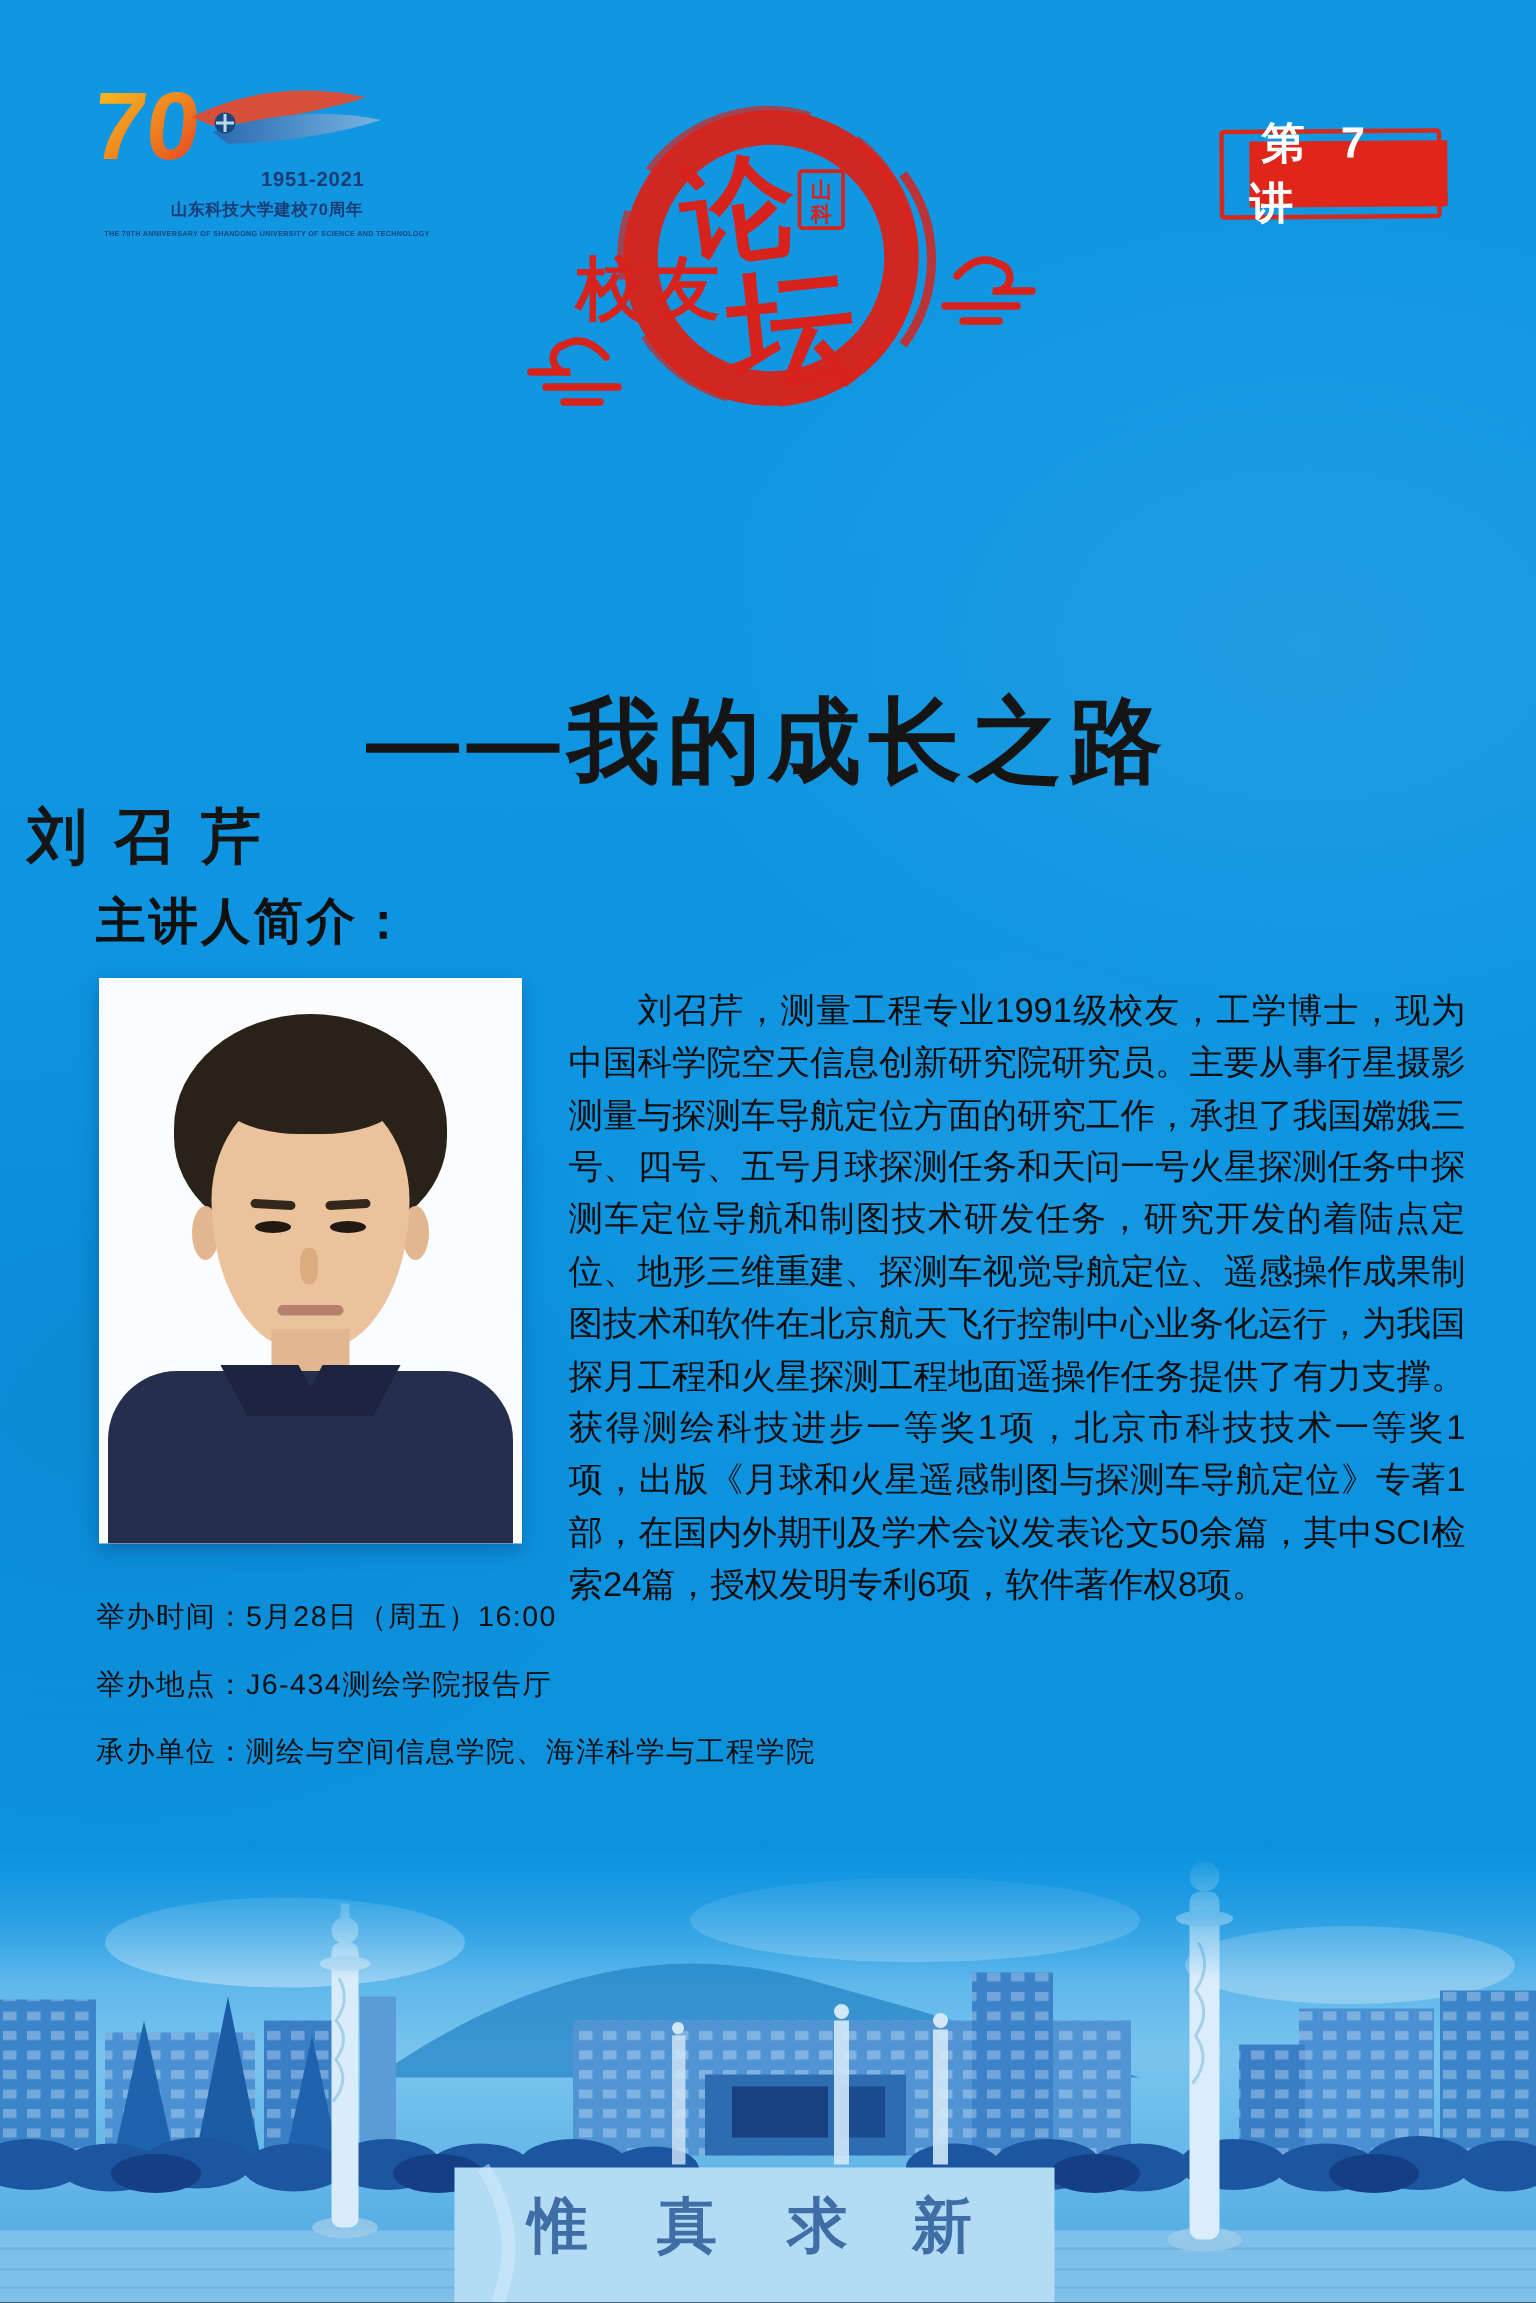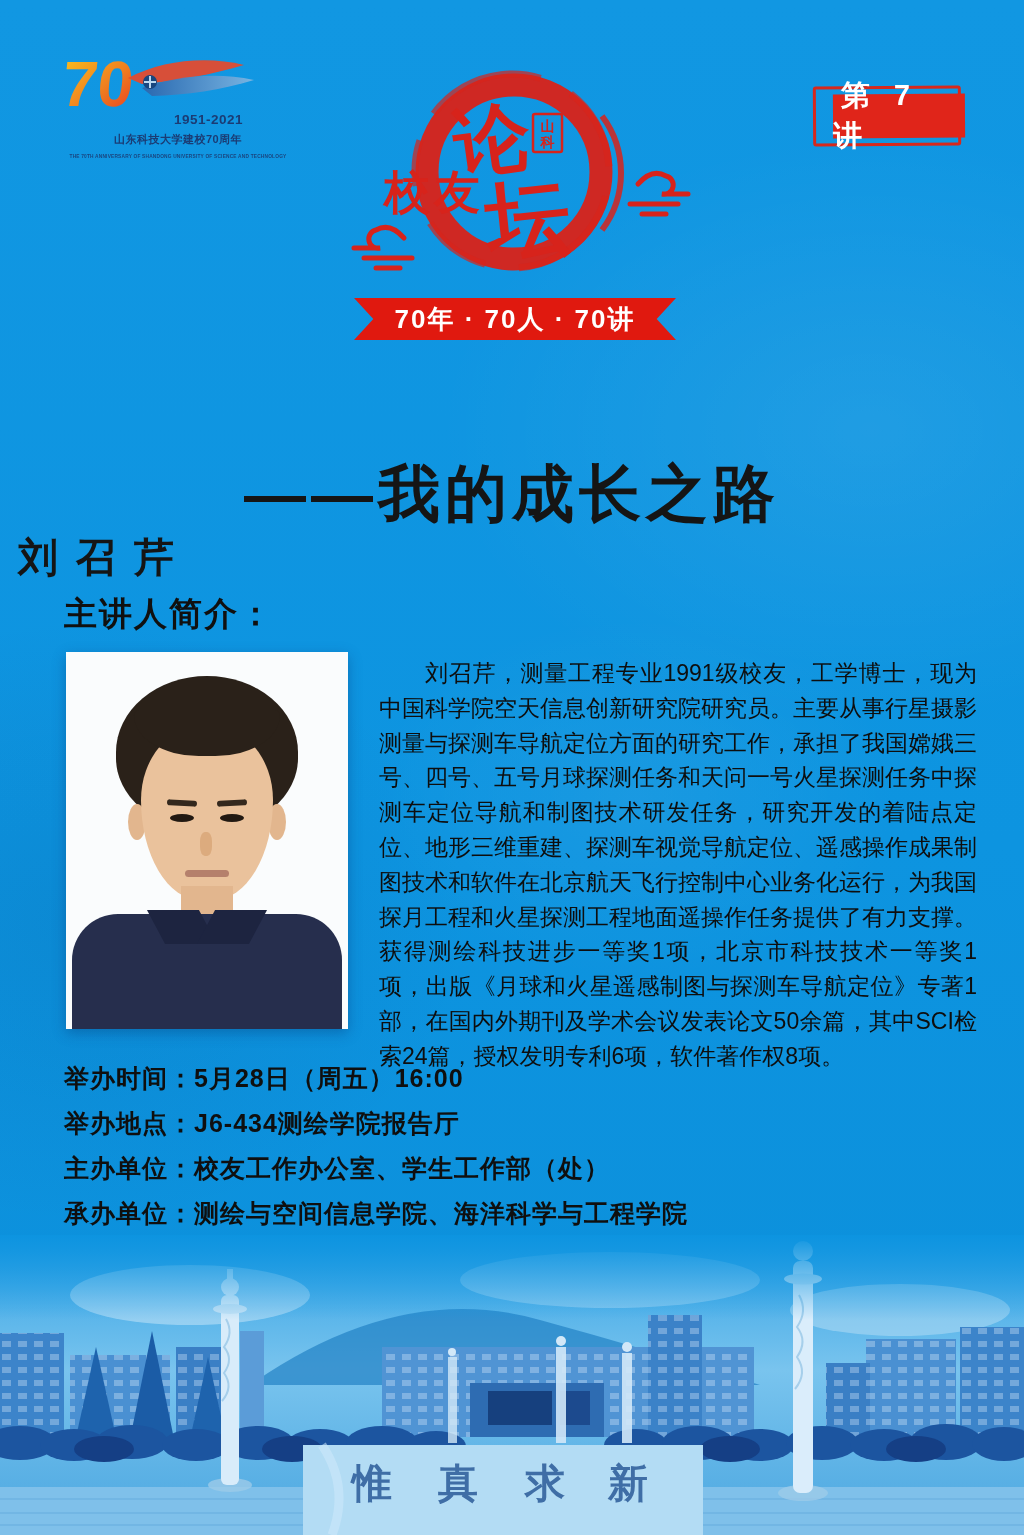--- a/index.html
+++ b/index.html
@@ -59,21 +59,21 @@
   .photo .neck{position:absolute;left:115px;top:234px;width:52px;height:40px;background:#e2b68e;}
   .photo .shirt{position:absolute;left:6px;right:6px;top:262px;bottom:0;background:#262e4d;border-radius:46px 46px 0 0;}
   .photo .collar-l,.photo .collar-r{position:absolute;top:258px;width:52px;height:34px;background:#1d2440;}
   .photo .collar-l{left:90px;transform:skewX(28deg);} .photo .collar-r{left:140px;transform:skewX(-28deg);}
 
   
   .bio{left:369px;top:646px;width:598px;font-size:23px;line-height:34.8px;color:#0e0e0e;text-align:justify;text-indent:2em;margin:10px;}
 
   
   .details{left:64px;top:1056px;}
-  .dline{font-size:25px;font-weight:700;color:#0f0f0f;height:45px;line-height:45px;letter-spacing:1px;}
+  .dline{font-size:19px;font-weight:400;color:#0f0f0f;height:45px;line-height:45px;letter-spacing:1px;}
 
   
   .campus{left:0;top:1235px;width:1024px;height:300px;}
   .campus svg{display:block;width:1024px;height:300px;}
   .campus-fade{left:0;top:1235px;width:1024px;height:85px;background:linear-gradient(180deg,#0d94e0 0%, rgba(13,148,224,0) 100%);}
 </style>
 </head>
 <body>
 
 <div class="poster">
@@ -125,23 +125,20 @@
         <path d="M20,46 H44"></path>
       </g>
       <g transform="translate(78,182) scale(-1,1)" stroke="#d7231b" stroke-width="5" fill="none" stroke-linecap="round">
         <path d="M16,16 Q30,0 44,8 A9,9 0 1 1 40,26 H66"></path>
         <path d="M8,36 H56"></path>
         <path d="M20,46 H44"></path>
       </g>
     </svg>
   </div>
 
-  <div class="abs ribbon">
-    <span>70年 · 70人 · 70讲</span>
-  </div>
 
   <div class="abs title2">——我的成长之路</div>
   <div class="abs speaker">刘召芹</div>
 
   <div class="abs section-h">主讲人简介：</div>
 
   <div class="abs photo">
     <div class="hair"></div>
     <div class="ear l"></div>
     <div class="ear r"></div>
@@ -157,21 +154,20 @@
     <div class="shirt"></div>
     <div class="collar-l"></div>
     <div class="collar-r"></div>
   </div>
 
   <p class="abs bio">刘召芹，测量工程专业1991级校友，工学博士，现为中国科学院空天信息创新研究院研究员。主要从事行星摄影测量与探测车导航定位方面的研究工作，承担了我国嫦娥三号、四号、五号月球探测任务和天问一号火星探测任务中探测车定位导航和制图技术研发任务，研究开发的着陆点定位、地形三维重建、探测车视觉导航定位、遥感操作成果制图技术和软件在北京航天飞行控制中心业务化运行，为我国探月工程和火星探测工程地面遥操作任务提供了有力支撑。获得测绘科技进步一等奖1项，北京市科技技术一等奖1项，出版《月球和火星遥感制图与探测车导航定位》专著1部，在国内外期刊及学术会议发表论文50余篇，其中SCI检索24篇，授权发明专利6项，软件著作权8项。</p>
 
   <div class="abs details">
     <div class="dline"><span>举办时间：</span><span>5月28日（周五）16:00</span></div>
     <div class="dline"><span>举办地点：</span><span>J6-434测绘学院报告厅</span></div>
-    <div class="dline"><span>主办单位：</span><span>校友工作办公室、学生工作部（处）</span></div>
     <div class="dline"><span>承办单位：</span><span>测绘与空间信息学院、海洋科学与工程学院</span></div>
   </div>
 
   <div class="abs campus">
     <svg viewBox="0 0 1024 300" preserveAspectRatio="none">
       <defs>
         <linearGradient id="sky" x1="0" y1="0" x2="0" y2="1">
           <stop offset="0" stop-color="#2ea0e4"></stop>
             <stop offset=".45" stop-color="#79c4ee"></stop>
             <stop offset="1" stop-color="#4aa6e0"></stop>

